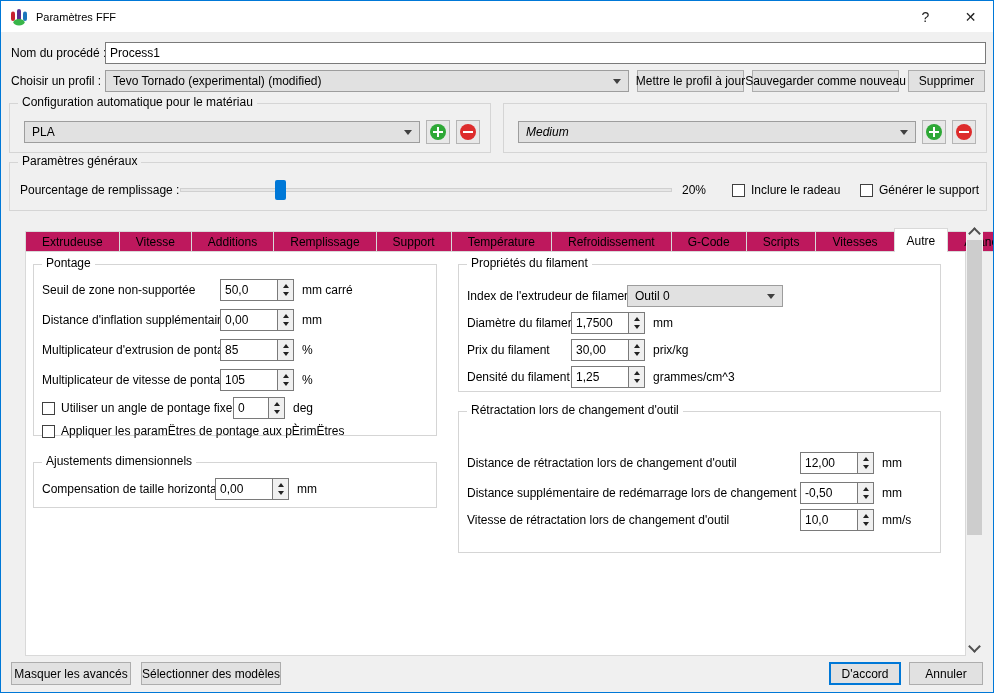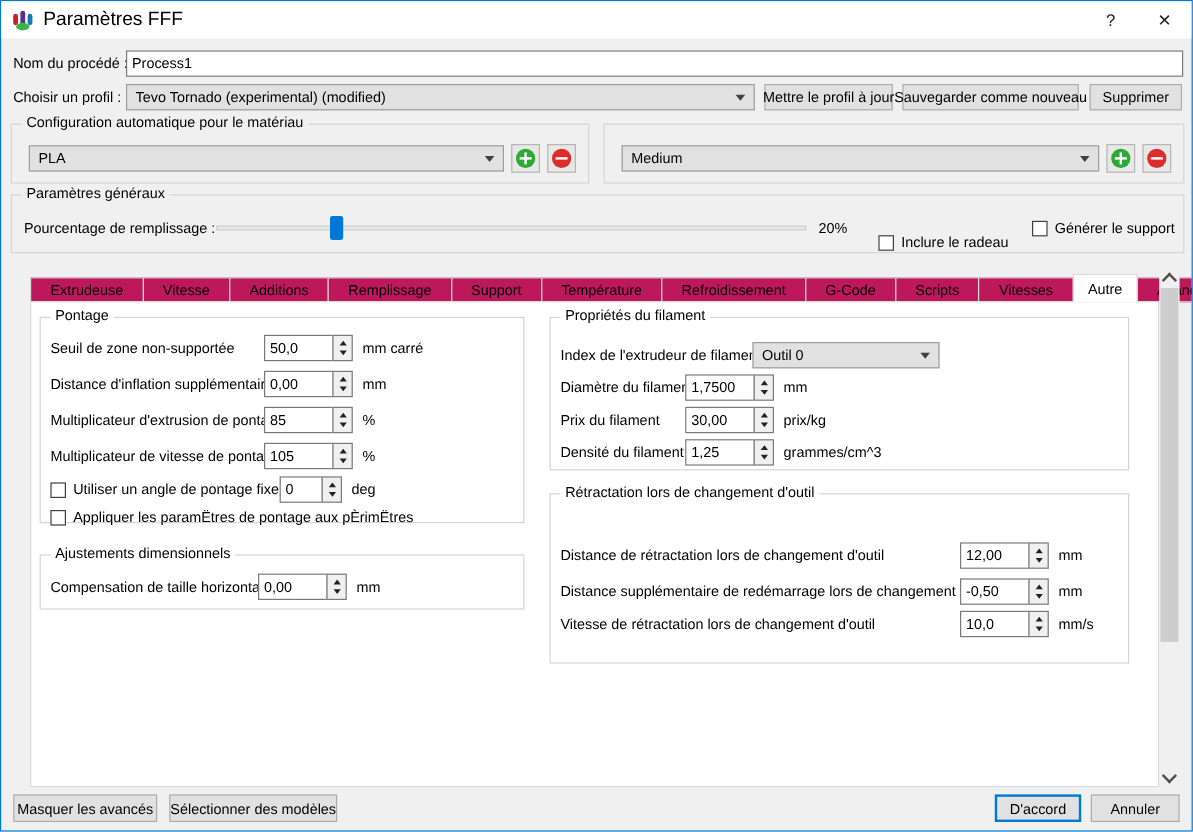--- a/index.html
+++ b/index.html
@@ -2,21 +2,21 @@
 <html><head>
 <meta charset="utf-8">
 <style>
   html,body{margin:0;padding:0;}
   body{width:994px;height:693px;font-family:"Liberation Sans",sans-serif;font-size:12px;color:#000;}
   .window{position:absolute;left:0;top:0;width:994px;height:693px;background:#f0f0f0;
           border:1px solid #0078d7;box-sizing:border-box;overflow:hidden;}
   
   .titlebar{position:absolute;left:0;top:0;right:0;height:31px;background:#ffffff;display:flex;align-items:center;}
   .title-icon{margin-left:9px;width:18px;height:18px;flex:none;}
-  .title-text{margin-left:8px;font-size:16px;}
+  .title-text{margin-left:8px;font-size:11px;}
   .tb-spacer{flex:1;}
   .tb-btn{width:45px;height:31px;display:flex;align-items:center;justify-content:center;
           font-size:14px;color:#222;cursor:default;}
   
   .lbl{white-space:nowrap;}
   .txtinput{position:absolute;height:22px;box-sizing:border-box;border:1px solid #7a7a7a;background:#fff;
             font:inherit;padding:1px 4px;}
   .combo{height:22px;box-sizing:border-box;border:1px solid #9d9d9d;background:#e1e1e1;
          display:flex;align-items:center;padding:0 7px;}
   .combo .cval{white-space:nowrap;overflow:hidden;}
@@ -116,41 +116,41 @@
           <span class="pmcirc green"></span>
         </span>
       <span class="pmbtn">
           <span class="pmcirc red"></span>
         </span>
     </div>
   </div>
 
   <div class="groupbox" style="left:502px;top:102px;width:484px;height:50px;">
     <div style="position:absolute;left:14px;right:10px;top:16px;display:flex;align-items:center;gap:6px;">
-      <div class="combo" style="flex:1;">
+      <div class="combo" style="flex:1;font-style:italic;">
         <span class="cval">Medium</span>
         <span class="carrow"></span>
       </div>
       <span class="pmbtn">
           <span class="pmcirc green"></span>
         </span>
       <span class="pmbtn">
           <span class="pmcirc red"></span>
         </span>
     </div>
   </div>
 
   <div class="groupbox" style="left:8px;top:161px;width:978px;height:49px;">
     <span class="gb-title">Paramètres généraux</span>
     <span class="lbl" style="position:absolute;left:10px;top:20px;">Pourcentage de remplissage :</span>
     <div class="slider-track" style="left:170px;top:25px;width:492px;">
       <span class="slider-handle" style="left:94px;"></span>
     </div>
     <span class="lbl" style="position:absolute;left:672px;top:20px;">20%</span>
-    <div style="position:absolute;left:722px;top:28px;height:22px;display:flex;align-items:center;">
+    <div style="position:absolute;left:722px;top:16px;height:22px;display:flex;align-items:center;">
       <span class="cb"></span>
       <span class="lbl">Inclure le radeau</span>
     </div>
     <div style="position:absolute;left:850px;top:16px;height:22px;display:flex;align-items:center;">
       <span class="cb"></span>
       <span class="lbl">Générer le support</span>
     </div>
   </div>
 
   <div class="tabbar">

